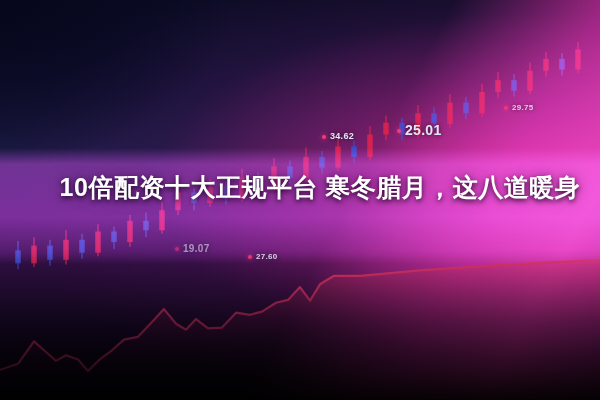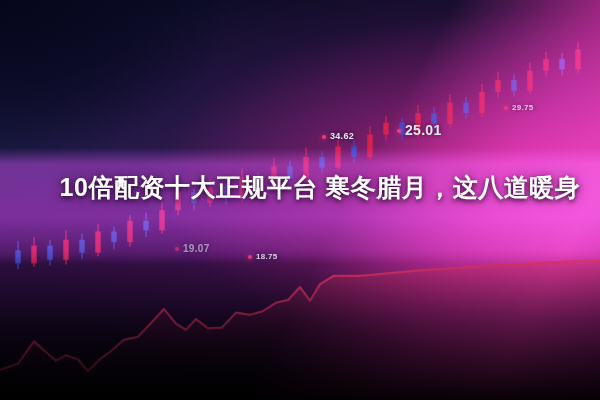--- a/index.html
+++ b/index.html
@@ -158,20 +158,20 @@
   </svg>
 
   <div class="bg-purple-band"></div>
   <div class="bg-bottom-fade"></div>
 
   <div id="labels">
       <div class="vlabel" style="left: 175px; top: 198px; font-size: 10px; opacity: 0.55; margin-top: 45px;"><span class="dot"></span><span>19.07</span></div>
       <div class="vlabel" style="left: 322px; top: 131px; font-size: 9px; opacity: 0.95;"><span class="dot"></span><span>34.62</span></div>
       <div class="vlabel" style="left: 397px; top: 122px; font-size: 14px; opacity: 0.95;"><span class="dot"></span><span>25.01</span></div>
       <div class="vlabel" style="left: 504px; top: 103px; font-size: 8px; opacity: 0.8; text-align: right;"><span class="dot"></span><span>29.75</span></div>
-      <div class="vlabel" style="left: 248px; top: 252px; font-size: 8px; opacity: 0.85;"><span class="dot"></span><span>18.75</span></div>
+      <div class="vlabel" style="left: 248px; top: 252px; font-size: 8px; opacity: 0.85;"><span class="dot"></span><span>27.60</span></div>
     </div>
 
   <div class="headline">
     <span class="ln">10倍配资十大正规平台 寒冬腊月，这八道暖身</span>
   </div>
 
 </div>
 
 </body></html>

